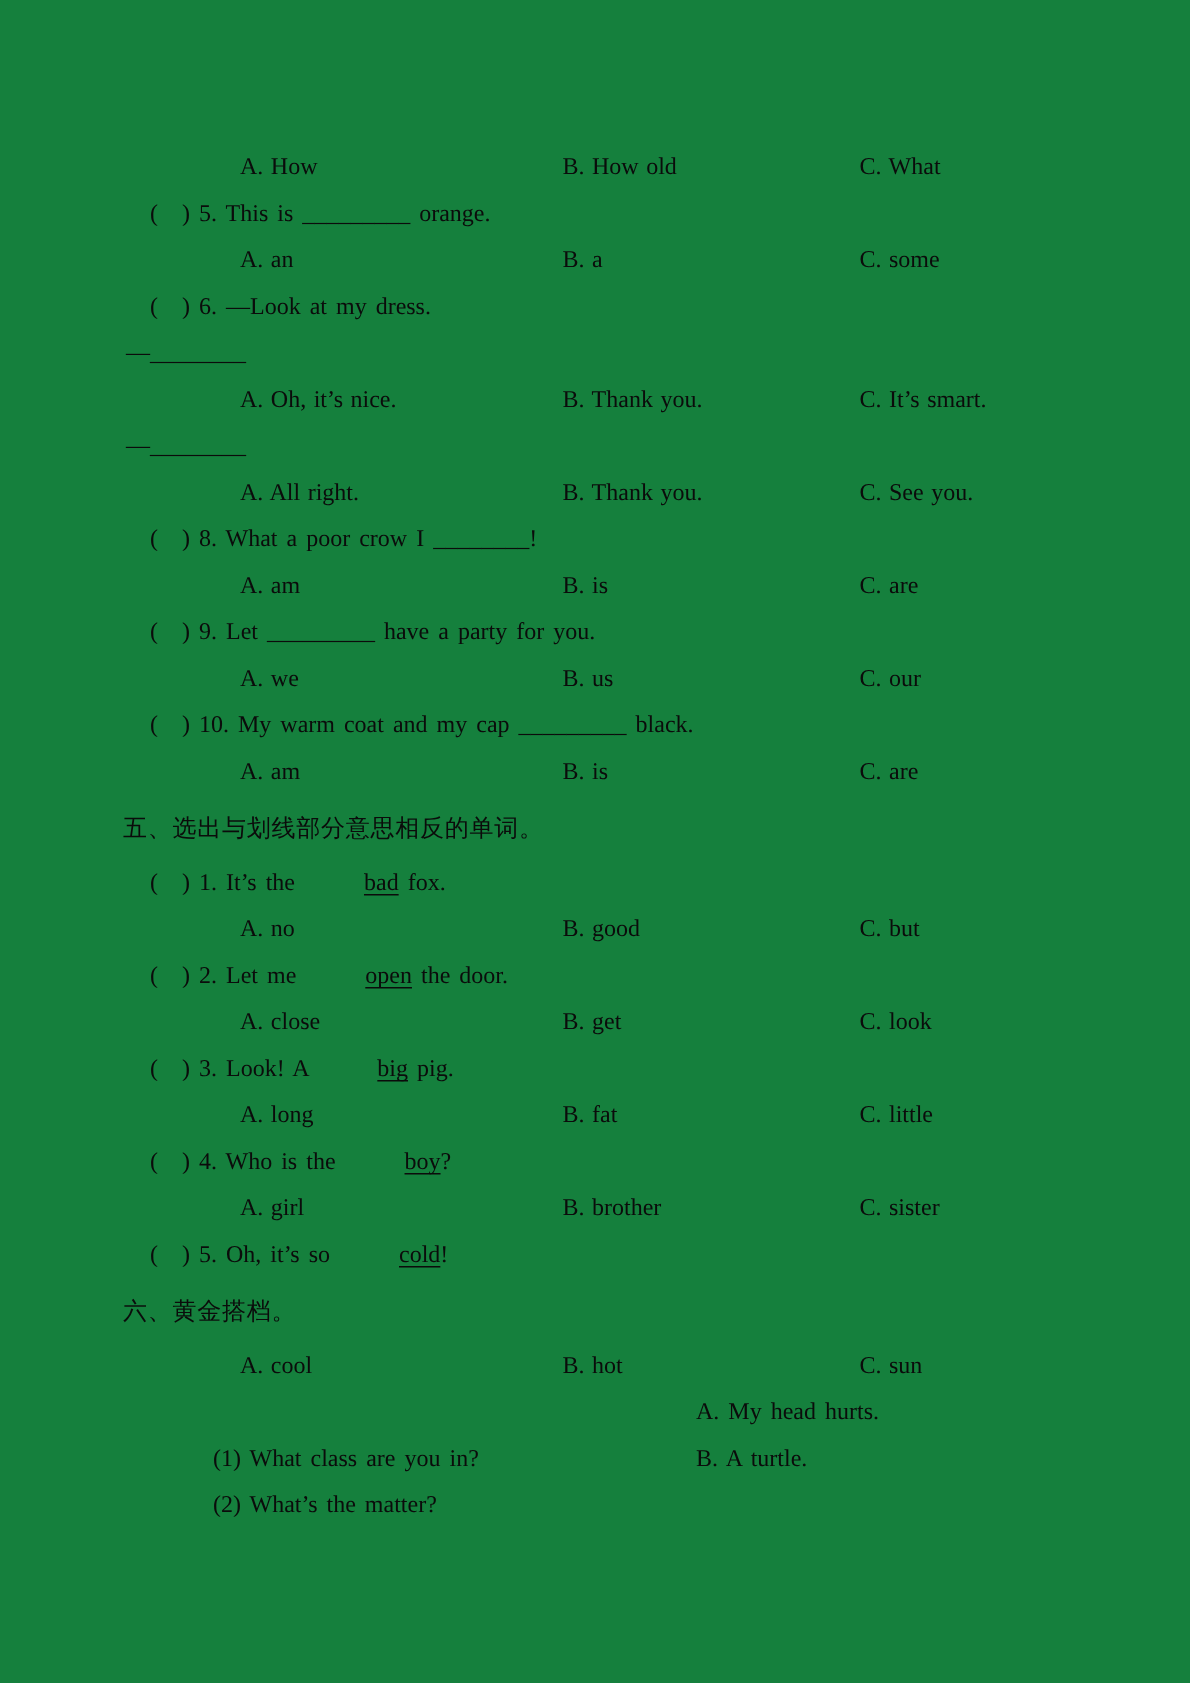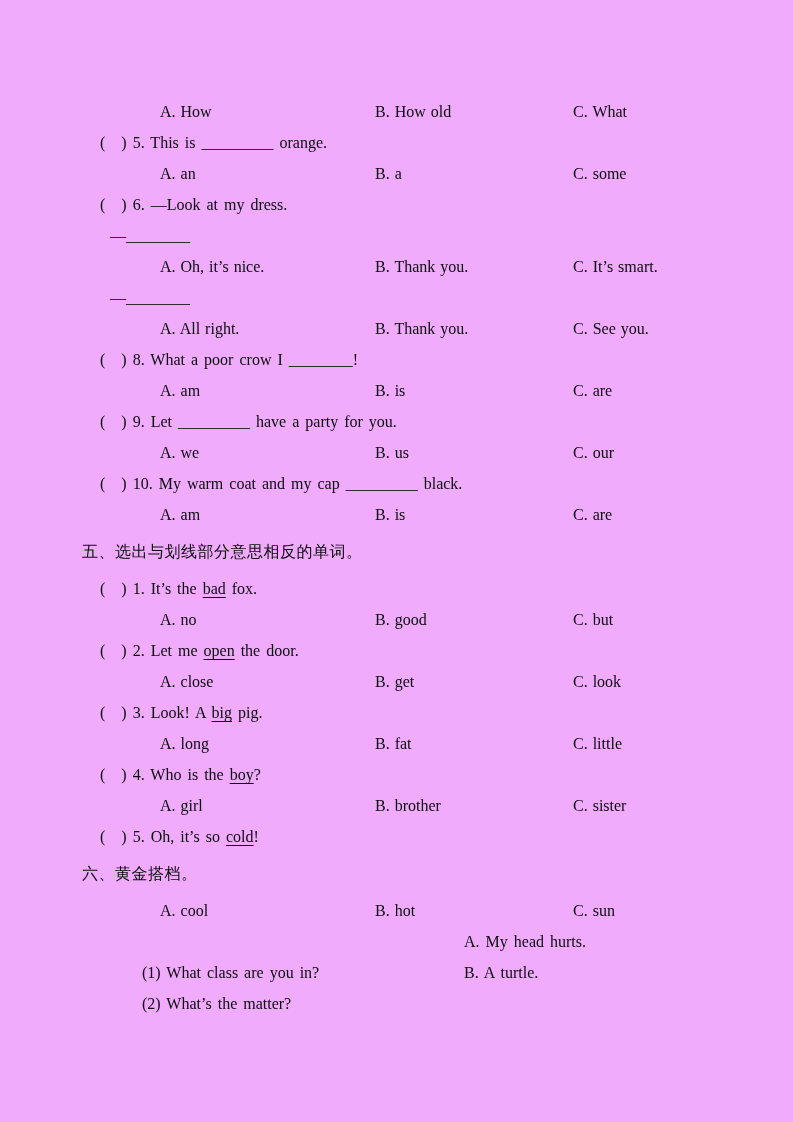--- a/index.html
+++ b/index.html
@@ -1,39 +1,39 @@
 <!DOCTYPE html>
 <html><head>
 <meta charset="utf-8">
 <style>
   html,body{margin:0;padding:0;background:#ffffff;}
   .page{
     position:relative;
     width:793px;height:1122px;
-    background:#f0abfc;
+    background:#15803d;
     box-sizing:border-box;
     padding-top:96px;
     font-family:"Liberation Serif","DejaVu Serif",serif;
     font-size:16px;
     color:#0b0b0b;
     overflow:hidden;
   }
   .line{height:31px;line-height:31px;white-space:pre;position:relative;}
   .q{padding-left:100px;word-spacing:2px;}
-  .reply{padding-left:110px;}
+  .reply{padding-left:84px;}
   .opts span{position:absolute;top:0;word-spacing:1px;}
   .oa{left:160px;}
   .ob{left:375px;}
   .oc{left:573px;}
   .hdr{
     padding-left:82px;margin:6px 0;
     font-family:"DejaVu Sans","Liberation Sans",sans-serif;
     font-size:16px;letter-spacing:0.5px;
   }
-  .u{text-decoration:underline;text-underline-offset:3px;}
+  .u{text-decoration:underline;text-underline-offset:3px;margin-left:40px;}
   .match{padding-left:118px;word-spacing:2px;}
   .mr{position:absolute;left:464px;top:0;}
 </style>
 </head>
 <body>
 
 <div class="page">
 
   <div class="line opts">
     <span class="oa">A. How</span>

